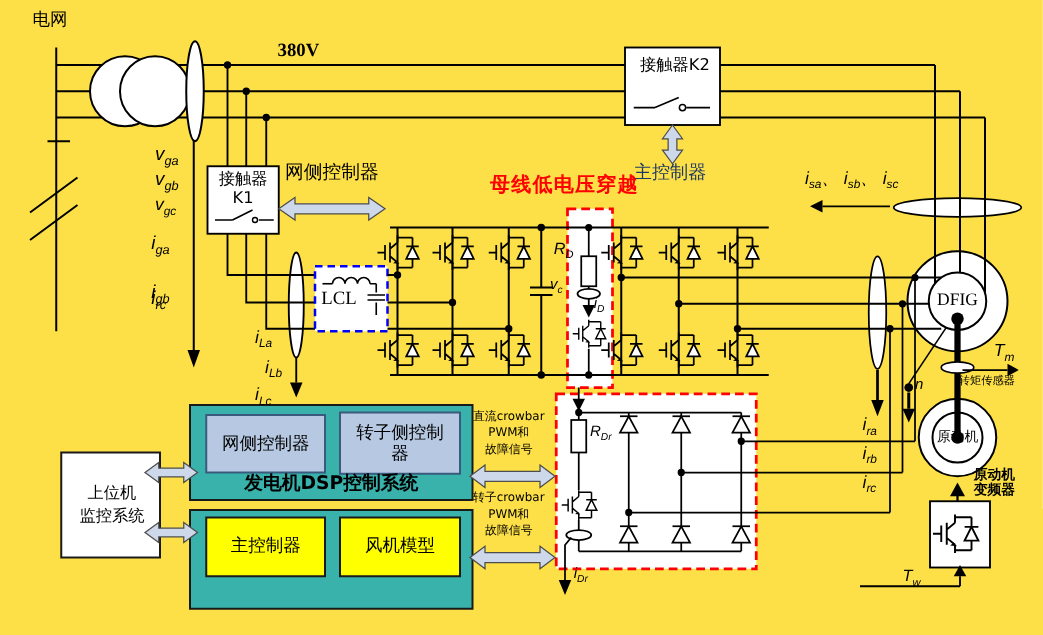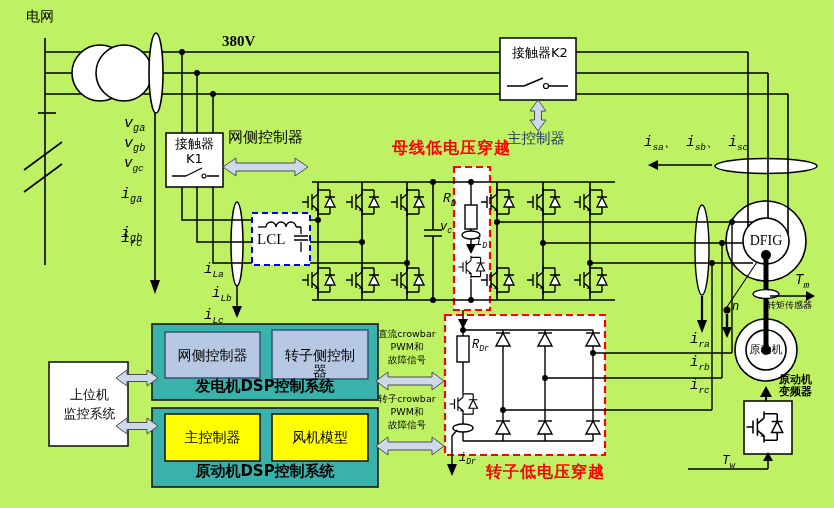--- a/index.html
+++ b/index.html
@@ -1,20 +1,20 @@
 <!DOCTYPE html>
 <html><head>
 <meta charset="utf-8">
 <style>
   html,body{margin:0;padding:0;}
-  .stage{position:relative;width:834px;height:508px;background:#bef264;overflow:hidden;
+  .stage{position:relative;width:834px;height:508px;background:#fde047;overflow:hidden;
          font-family:"DejaVu Sans",sans-serif;}
   .stage svg{position:absolute;left:0;top:0;}
   .cn{position:absolute;color:#000;font-size:14px;line-height:1.15;white-space:nowrap;}
-  .lbl{position:absolute;color:#000;font-family:Liberation Mono, monospace;font-style:italic;
+  .lbl{position:absolute;color:#000;font-family:Liberation Sans, sans-serif;font-style:italic;
        font-size:14px;line-height:1;white-space:nowrap;}
   .lbl sub{font-size:0.68em;}
   .serif{font-family:"Liberation Serif",serif;}
   .red-title{position:absolute;color:#ff0000;font-weight:bold;font-size:16px;white-space:nowrap;
              letter-spacing:1px;}
   .ctr{display:flex;align-items:center;justify-content:center;text-align:center;}
   .blue-text{color:#1f3864;}
   .sig{position:absolute;font-size:9.5px;line-height:13px;text-align:center;color:#000;}
 </style>
 </head>
@@ -255,21 +255,20 @@
 <div class="cn ctr" style="left:500px;top:46px;width:80px;font-size:13px;">接触器K2</div>
 <div class="cn blue-text" style="left:507px;top:130px;font-size:14.5px;">主控制器</div>
 
 <div class="cn serif" style="left:257px;top:231px;font-size:15px;">LCL</div>
 
 <div class="lbl" style="left:204px;top:262px;"><span>i</span><sub>La</sub></div>
 <div class="lbl" style="left:212px;top:286px;"><span>i</span><sub>Lb</sub></div>
 <div class="lbl" style="left:204px;top:308px;"><span>i</span><sub>Lc</sub></div>
 
 <div class="red-title" style="left:392px;top:138px;">母线低电压穿越</div>
-<div class="red-title" style="left:486px;top:462px;">转子低电压穿越</div>
 
 <div class="lbl" style="left:443px;top:192px;font-size:13px;"><span>R</span><sub>D</sub></div>
 <div class="lbl" style="left:440px;top:221px;font-size:12px;"><span>v</span><sub>c</sub></div>
 <div class="lbl" style="left:475px;top:236px;font-size:12px;"><span>i</span><sub>D</sub></div>
 
 <div class="lbl" style="left:644px;top:135px;">
   <span>i</span><sub>sa</sub><span>、</span>
   <span>i</span><sub>sb</sub><span>、</span>
   <span>i</span><sub>sc</sub><span></span>
 </div>
@@ -292,28 +291,27 @@
 
 <div class="lbl" style="left:472px;top:339px;font-size:12px;"><span>R</span><sub>Dr</sub></div>
 <div class="lbl" style="left:459px;top:452px;font-size:12px;"><span>i</span><sub>Dr</sub></div>
 
 <div class="cn ctr" style="left:49px;top:362px;width:81px;height:84px;font-size:13px;flex-direction:column;line-height:1.5;">
   <span>上位机</span>
       <span>监控系统</span>
 </div>
 
 <div class="cn ctr" style="left:165px;top:332px;width:95px;height:46px;font-size:14px;">网侧控制器</div>
-<div class="cn ctr" style="left:272px;top:330px;width:96px;height:49px;font-size:14px;align-items:flex-end;">
+<div class="cn ctr" style="left:272px;top:330px;width:96px;height:49px;font-size:14px;">
       <span style="width:78px;white-space:normal;text-align:center;">转子侧控制器</span>
     </div>
 <div class="cn ctr" style="left:152px;top:378px;width:226px;font-size:15px;font-weight:600;">发电机DSP控制系统</div>
 
 <div class="cn ctr" style="left:165px;top:414px;width:95px;height:47px;font-size:14px;">主控制器</div>
 <div class="cn ctr" style="left:272px;top:414px;width:96px;height:47px;font-size:14px;">风机模型</div>
-<div class="cn ctr" style="left:152px;top:463px;width:226px;font-size:15px;font-weight:600;">原动机DSP控制系统</div>
 
 <div class="sig" style="left:374px;top:327px;width:66px;">
   <span>直流crowbar</span><br><span>PWM和</span><br><span>故障信号</span>
 </div>
 <div class="sig" style="left:374px;top:392px;width:66px;">
   <span>转子crowbar</span><br><span>PWM和</span><br><span>故障信号</span>
 </div>
 
 </div>
 

